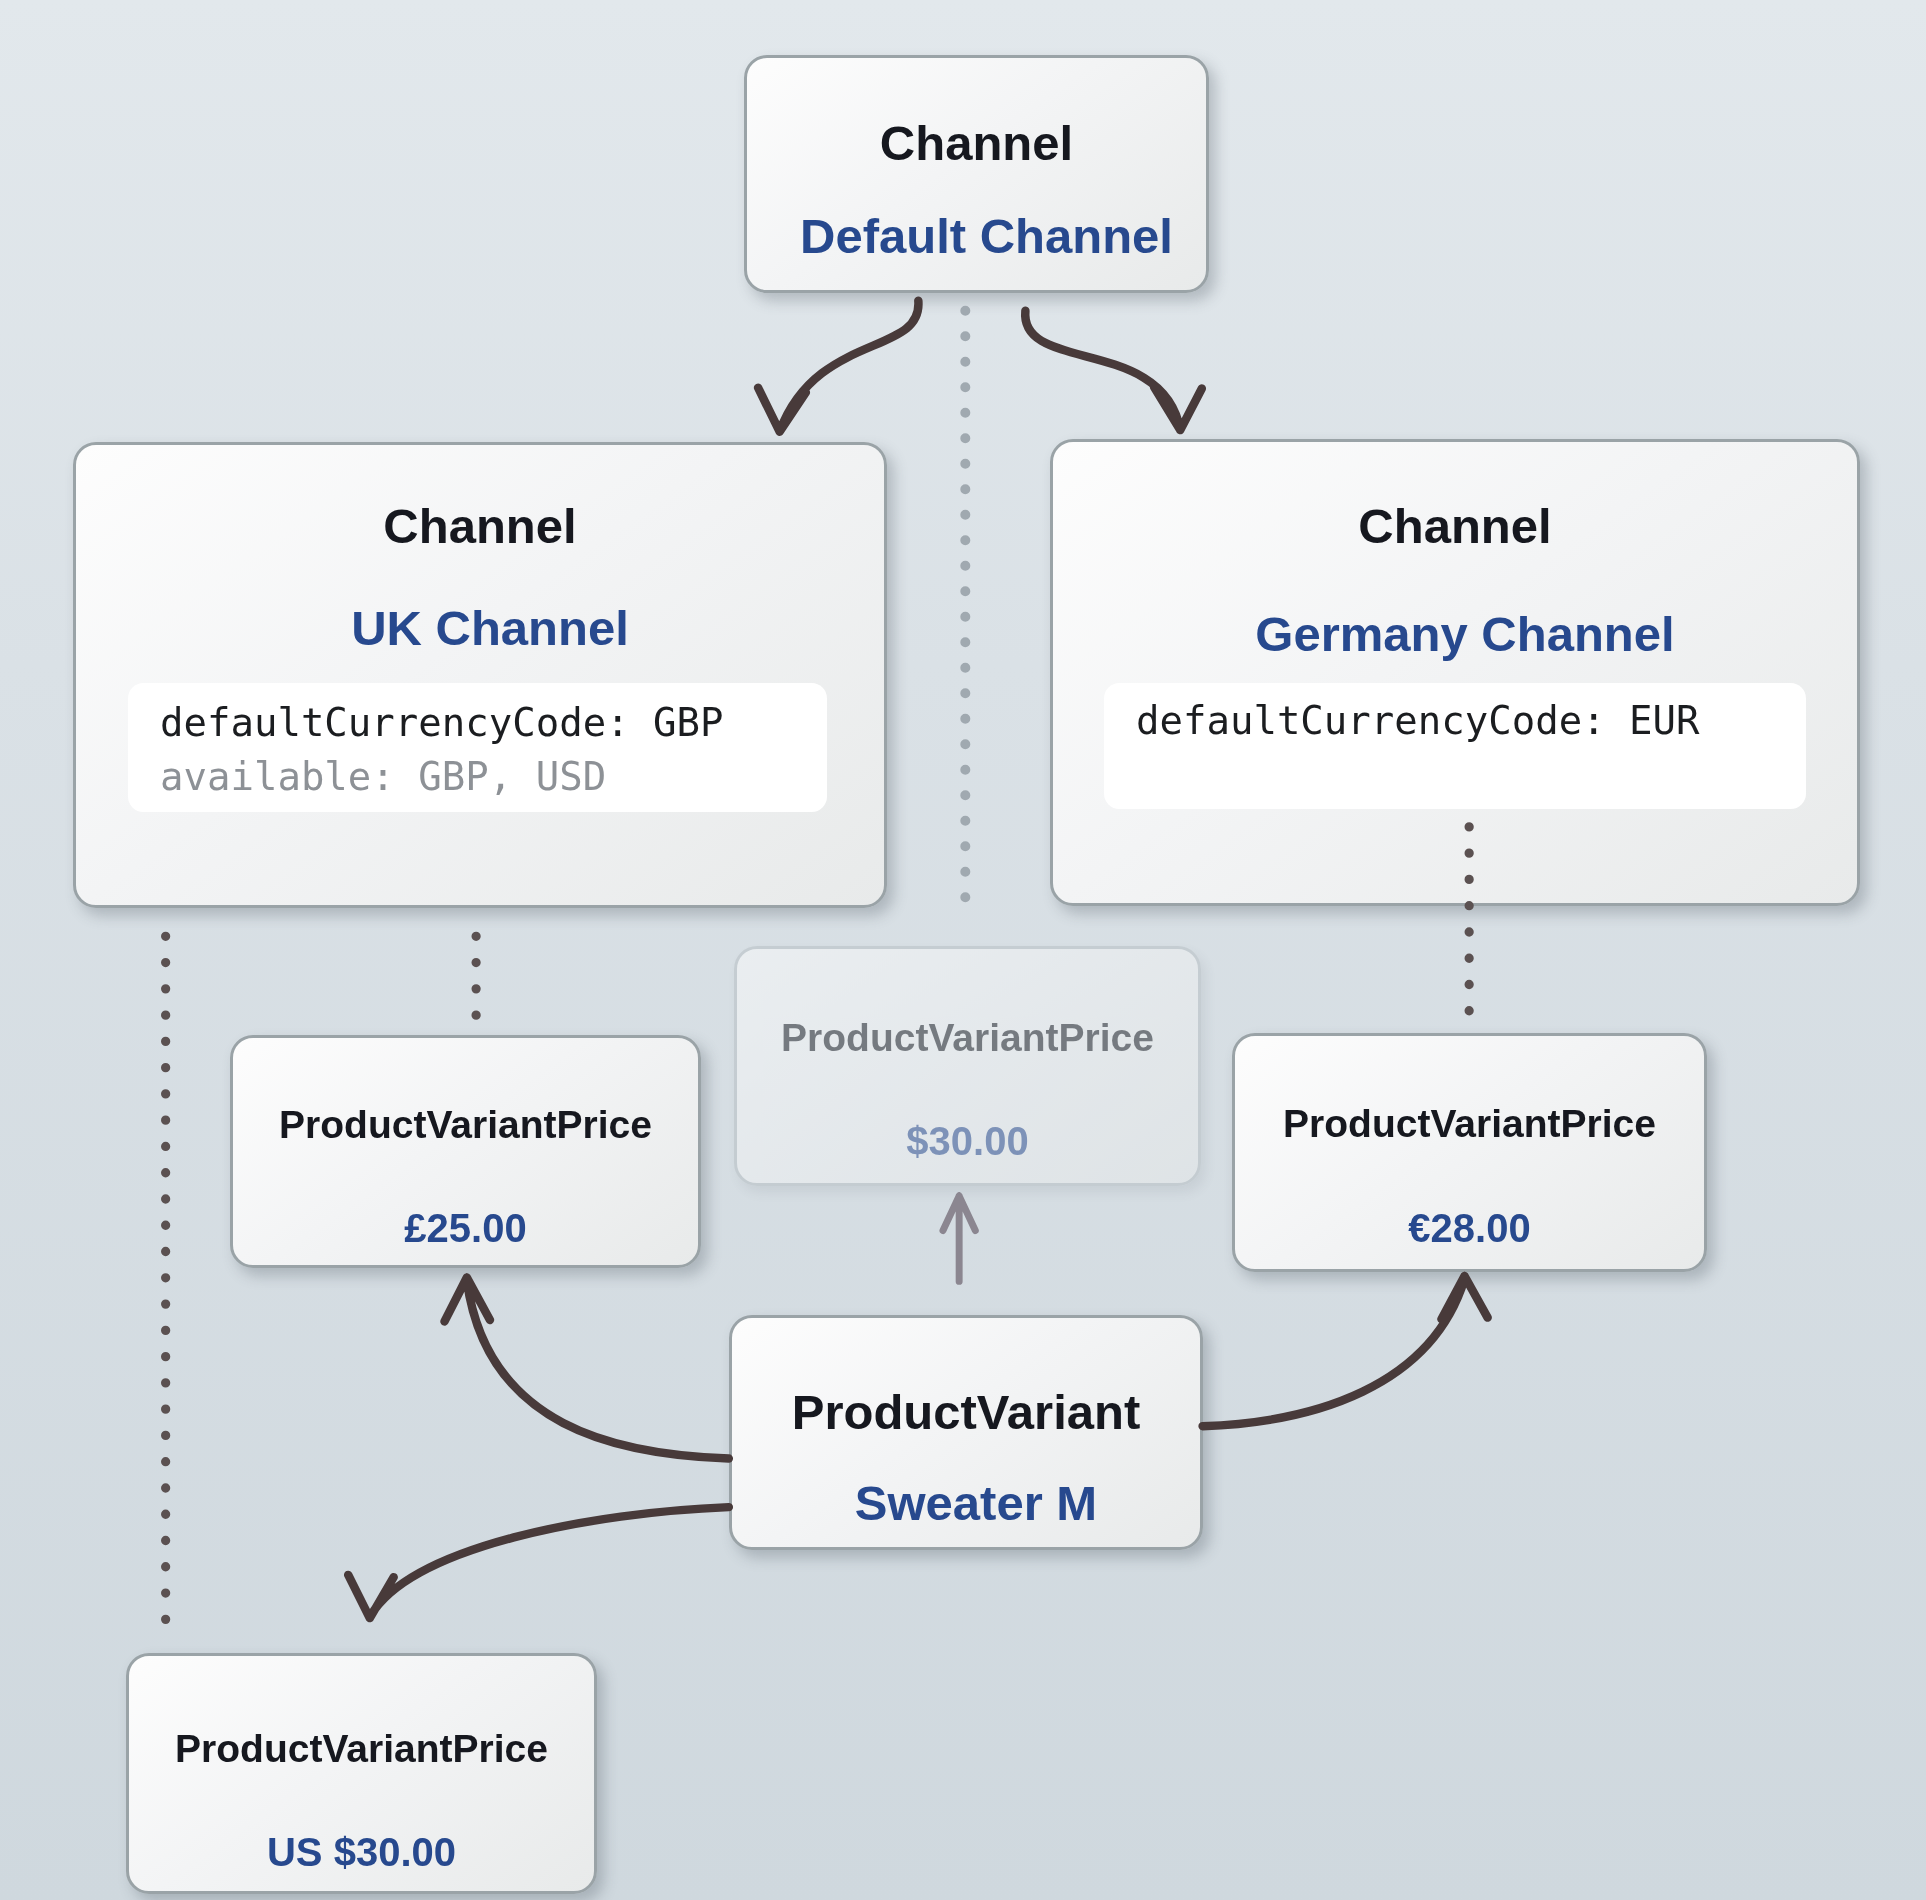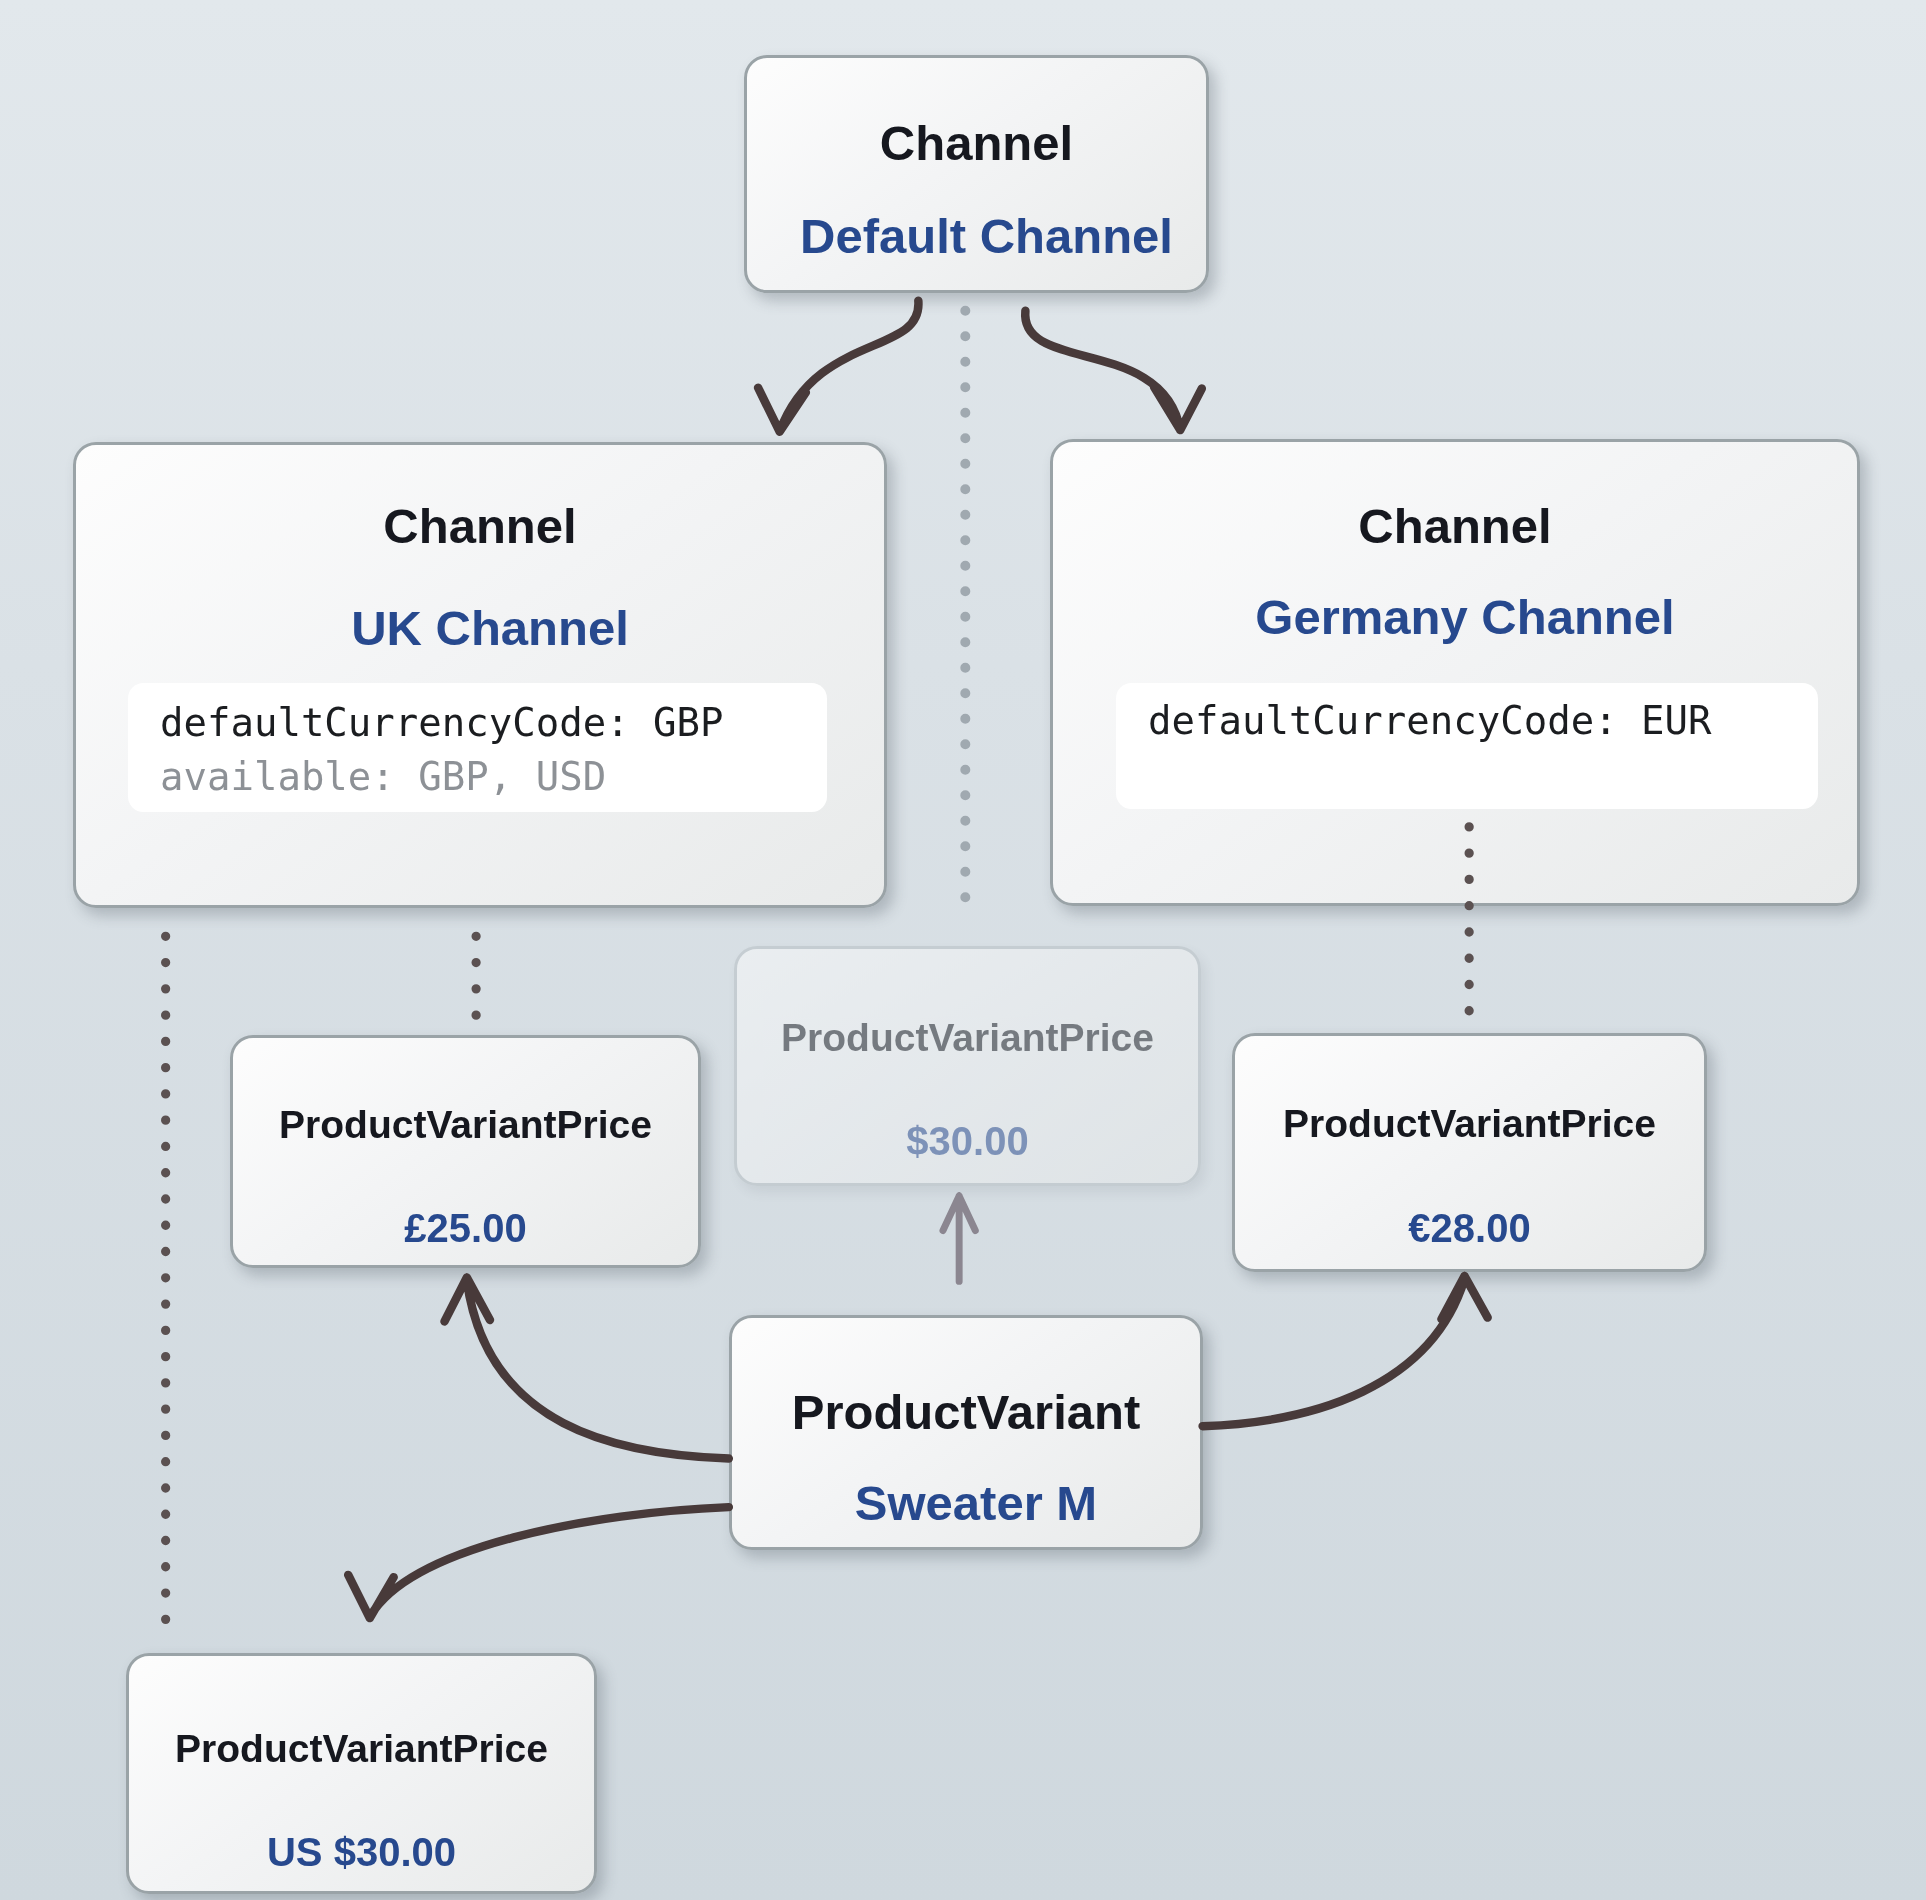--- a/index.html
+++ b/index.html
@@ -76,22 +76,22 @@
     <div class="line type-lg" style="top:38px;">Channel</div>
     <div class="line name-lg" style="top:140px;">UK Channel</div>
     <div class="code-panel" style="left:52px;top:238px;width:699px;height:129px;">
       <div class="code-line code-main" style="top:17px;">defaultCurrencyCode: GBP</div>
       <div class="code-line code-muted" style="top:71px;">available: GBP, USD</div>
     </div>
   </div>
 
   <div class="box" style="left:1050px;top:439px;width:810px;height:467px;">
     <div class="line type-lg" style="top:41px;">Channel</div>
-    <div class="line name-lg" style="top:132px;text-align:center;">Germany Channel</div>
-    <div class="code-panel" style="left:63px;top:241px;width:702px;height:126px;">
+    <div class="line name-lg" style="top:149px;text-align:center;">Germany Channel</div>
+    <div class="code-panel" style="left:51px;top:241px;width:702px;height:126px;">
       <div class="code-line code-main" style="top:15.4px;">defaultCurrencyCode: EUR</div>
     </div>
   </div>
 
   <div class="box faded" style="left:734px;top:946px;width:467px;height:240px;">
     <div class="line type-sm" style="top:50px;">ProductVariantPrice</div>
     <div class="line value-sm" style="top:153px;">$30.00</div>
   </div>
 
   <div class="box" style="left:230px;top:1035px;width:471px;height:233px;">

